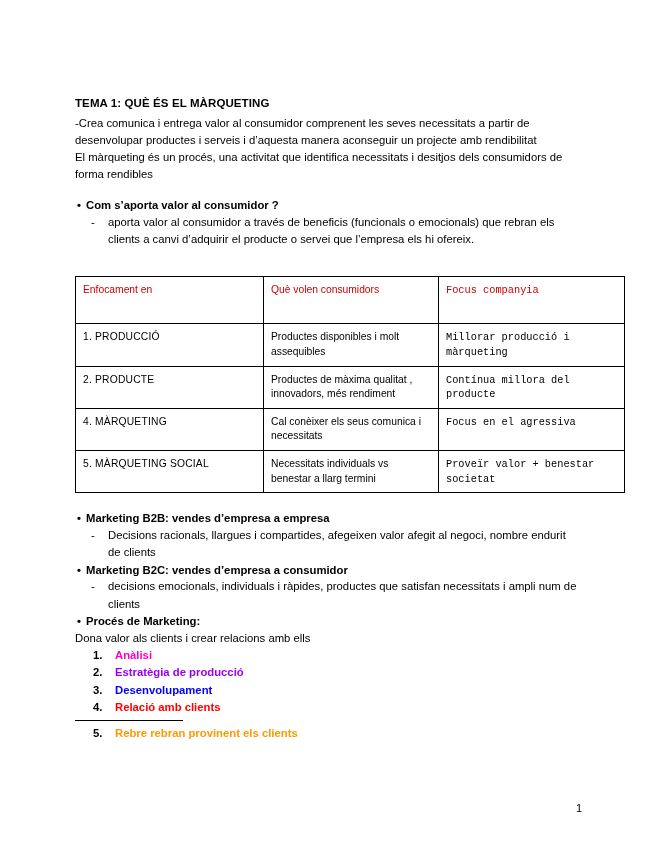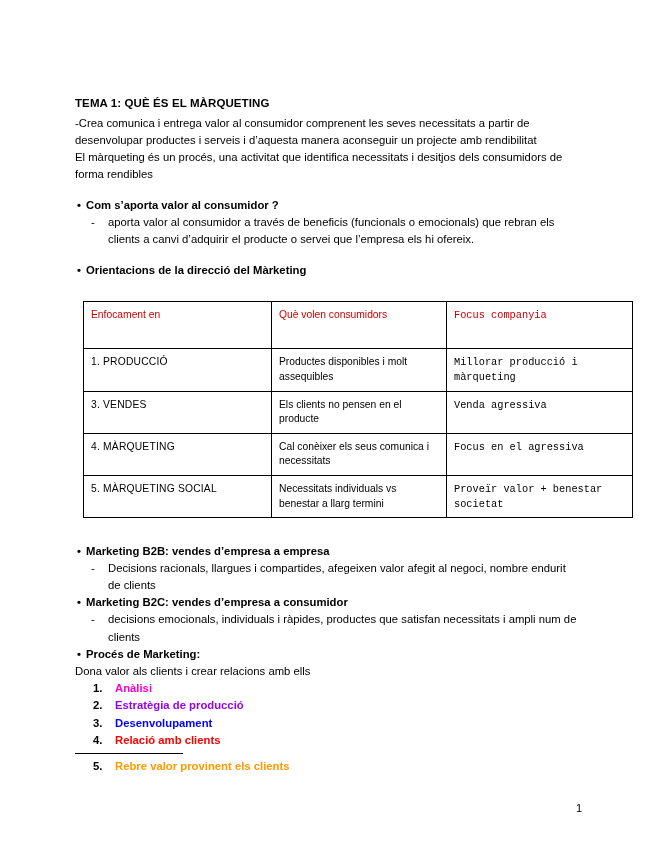--- a/index.html
+++ b/index.html
@@ -65,21 +65,21 @@
     position: absolute;
     left: 16px;
     top: 0;
   }
 
   
   table.orient {
     border-collapse: collapse;
     width: 506px;
     table-layout: fixed;
-    margin: 8px;
+    margin: 0;
   }
   table.orient td, table.orient th {
     border: 1px solid #000000;
     vertical-align: top;
     padding: 6px 7px 6px 7px;
     font-size: 10.3px;
     line-height: 1.42;
     font-weight: normal;
     text-align: left;
   }
@@ -140,42 +140,41 @@
     <p class="para">-Crea comunica i entrega valor al consumidor comprenent les seves necessitats a partir de desenvolupar productes i serveis i d’aquesta manera aconseguir un projecte amb rendibilitat</p>
     <p class="para">El màrqueting és un procés, una activitat que identifica necessitats i desitjos dels consumidors de forma rendibles</p>
 
     <div class="gap-md"></div>
 
     <div class="bullet-head"><span class="dot">•</span><span>Com s’aporta valor al consumidor ?</span></div>
     <p class="dash-item"><span class="dash">-</span><span>aporta valor al consumidor a través de beneficis (funcionals o emocionals) que rebran els clients a canvi d’adquirir el producte o servei que l’empresa els hi ofereix.</span></p>
 
     <div class="gap-md"></div>
 
-    <div class="bullet-head"><span class="dot">•</span><span>Orientacions de la direcció del Màrketing</span></div>
 
     <div class="gap-md"></div>
 
     <table class="orient">
       <thead>
         <tr>
           <th class="c0">Enfocament en</th>
           <th class="c1">Què volen consumidors</th>
           <th class="c2">Focus companyia</th>
         </tr>
       </thead>
       <tbody>
         <tr>
           <td class="c0 cell-col0">1. PRODUCCIÓ</td>
           <td class="c1">Productes disponibles i molt assequibles</td>
           <td class="c2">Millorar producció i màrqueting</td>
         </tr>
         <tr>
-          <td class="c0 cell-col0">3. VENDES</td>
-          <td class="c1">Els clients no pensen en el producte</td>
-          <td class="c2">Venda agressiva</td>
+          <td class="c0 cell-col0">2. PRODUCTE</td>
+          <td class="c1">Productes de màxima qualitat , innovadors, més rendiment</td>
+          <td class="c2">Contínua millora del producte</td>
         </tr>
         <tr>
           <td class="c0 cell-col0">4. MÀRQUETING</td>
           <td class="c1">Cal conèixer els seus comunica i necessitats</td>
           <td class="c2">Focus en el agressiva</td>
         </tr>
         <tr>
           <td class="c0 cell-col0">5. MÀRQUETING SOCIAL</td>
           <td class="c1">Necessitats individuals vs benestar a llarg termini</td>
           <td class="c2">Proveïr valor + benestar societat</td>
@@ -211,20 +210,20 @@
         <span class="num">4.</span>
         <span>Relació amb clients</span>
       </li>
     </ol>
 
     <hr class="hr-short">
 
     <ol class="proc">
       <li style="color:#ff9900">
         <span class="num">5.</span>
-        <span>Rebre valor provinent els clients</span>
+        <span>Rebre rebran provinent els clients</span>
       </li>
     </ol>
 
   </div>
 
   <div class="page-num">1</div>
 </div>
 
 </body></html>

